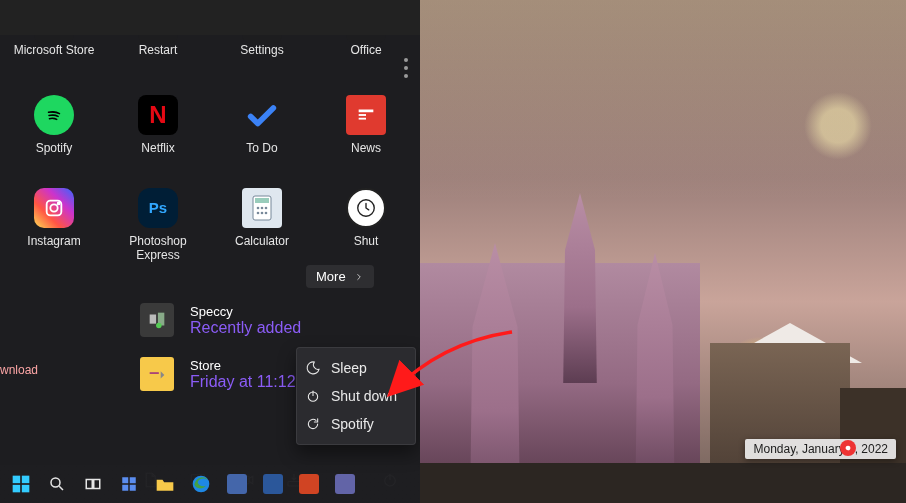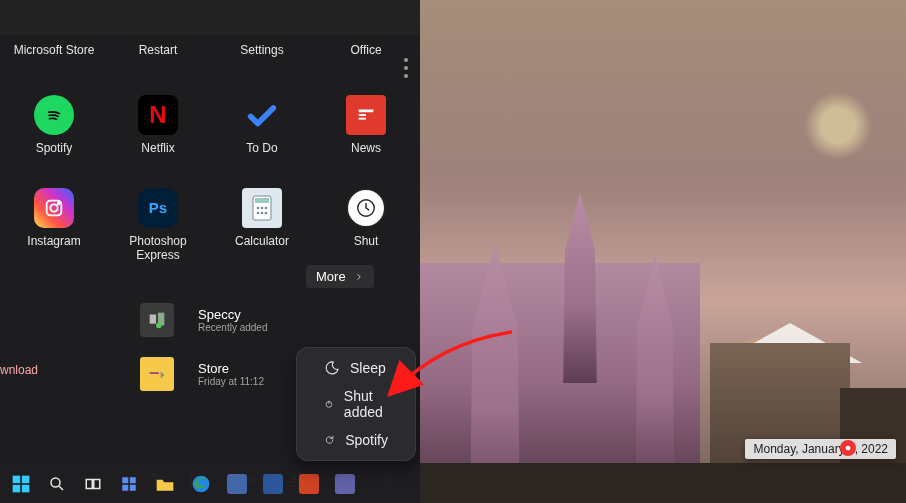--- a/index.html
+++ b/index.html
@@ -89,34 +89,34 @@
   .more {
     display:flex; align-items:center; gap:8px;
     background: rgba(255,255,255,.08);
     border-radius:4px; padding:4px 10px;
     font-size:13px;
     position:absolute; left:306px; top:230px;
   }
   .recent {
     position:absolute; top:268px; left:140px; display:flex; flex-direction:column; gap:20px;
   }
-  .recent .item { display:flex; gap:24px; align-items:center; }
+  .recent .item { display:flex; gap:16px; align-items:center; }
   .recent .thumb { width:34px; height:34px; border-radius:4px; display:flex; align-items:center; justify-content:center; }
   .recent .txt { display:flex; flex-direction:column; }
   .recent .nm { font-size:13px; }
-  .recent .sub { font-size:10px; color:#a3a3a3; }
+  .recent .sub { font-size:16px; color:#8b5cf6; }
   .dlabel{
     position:absolute; left:0px; top:328px; font-size:12px; color:#fca5a5;
   }
   
   .powermenu {
     position:absolute; top:312px; left:296px; width:120px;
     background: rgba(44,44,48,.98);
     border:1px solid rgba(255,255,255,.08);
-    border-radius:12px; padding:6px 19px;
+    border-radius:4px; padding:6px 0;
     box-shadow: 0 8px 18px rgba(0,0,0,.45);
     z-index:5;
   }
   .powermenu .pi{
     display:flex; align-items:center; gap:10px; padding:6px 8px; font-size:14px; color:#eaeaea; border-radius:4px;
   }
   .footer-icons{
     position:absolute; bottom:10px; left:140px; display:flex; gap:28px;
     color:#e6e6e6;
   }
@@ -312,21 +312,21 @@
       <svg width="16" height="16" viewBox="0 0 24 24">
           <path d="M14 3a9 9 0 1 0 7 11 7 7 0 0 1-7-11z" fill="none" stroke="#eaeaea" stroke-width="1.6"></path>
         </svg>
       <span>Sleep</span>
     </div>
     <div class="pi">
       <svg width="16" height="16" viewBox="0 0 24 24">
           <circle cx="12" cy="13" r="7" fill="none" stroke="#eaeaea" stroke-width="1.6"></circle>
           <line x1="12" y1="4" x2="12" y2="12" stroke="#eaeaea" stroke-width="1.6"></line>
         </svg>
-      <span>Shut added</span>
+      <span>Shut down</span>
     </div>
     <div class="pi">
       <svg width="16" height="16" viewBox="0 0 24 24">
           <path d="M19 12a7 7 0 1 1-2.5-5.4M19 4v5h-5" fill="none" stroke="#eaeaea" stroke-width="1.6" stroke-linecap="round"></path>
         </svg>
       <span>Spotify</span>
     </div>
   </div>
 
   <div class="footer-icons">

